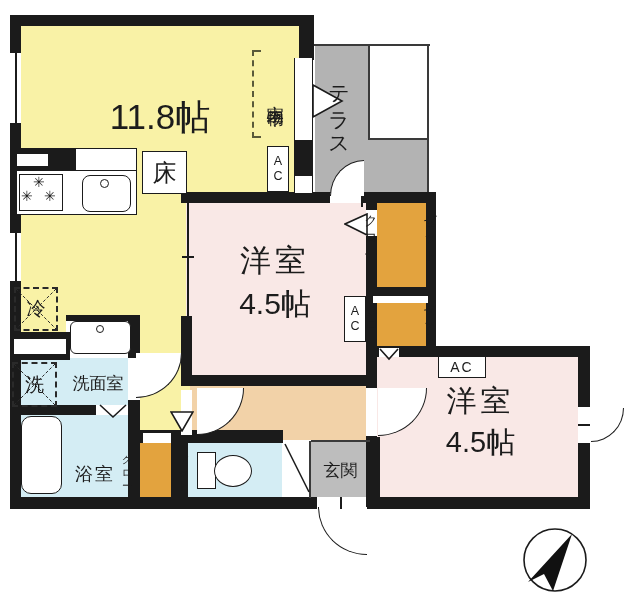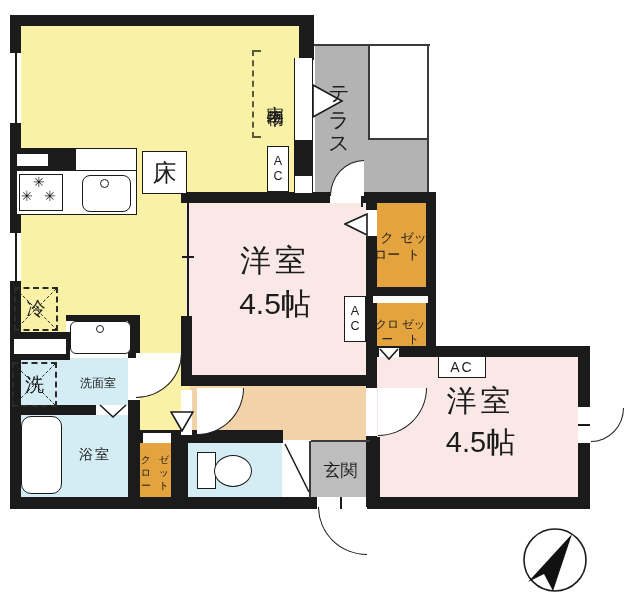--- a/index.html
+++ b/index.html
@@ -17,21 +17,21 @@
   .vert{writing-mode:vertical-rl;text-orientation:upright;letter-spacing:2px;}
   .box{background:#fff;border:1.5px solid #1b1b1b;display:flex;align-items:center;justify-content:center;}
   .acv{writing-mode:vertical-rl;text-orientation:upright;font-size:12.5px;letter-spacing:1px;}
   .dashed{background:transparent;border:2px dashed #2a2a2a;}
   .arc{background:#fff;}
   .arc-br{border-right:1.6px solid #1b1b1b;border-bottom:1.6px solid #1b1b1b;border-bottom-right-radius:100%;}
   .arc-tl{border-left:1.6px solid #1b1b1b;border-top:1.6px solid #1b1b1b;border-top-left-radius:100%;}
   .arc-bl{border-left:1.6px solid #1b1b1b;border-bottom:1.6px solid #1b1b1b;border-bottom-left-radius:100%;}
   .fixture{background:#fff;border:1.8px solid #1b1b1b;}
   .closettxt{display:flex;align-items:flex-end;justify-content:center;text-align:center;
-             white-space:pre-line;}
+             white-space:pre-line;gap:23px;}
 </style>
 </head>
 <body>
 
 <div id="plan">
 
   <div class="room" style="left:14px;top:20px;width:296px;height:183px;background:#F9F2A6;"></div>
   <div class="room" style="left:14px;top:200px;width:178px;height:140px;background:#F9F2A6;"></div>
   <div class="room" style="left:133px;top:335px;width:64px;height:103px;background:#F9F2A6;"></div>
   <div class="room" style="left:315px;top:46px;width:54px;height:96px;background:#B3B3B3;"></div>
@@ -152,39 +152,40 @@
       <line x1="42" y1="2" x2="2" y2="42" stroke="#2a2a2a" stroke-width="1" stroke-dasharray="3,2"></line>
     </svg>
   <div class="lbl" style="left:14px;top:287px;width:44px;height:44px;font-size:19px;">冷</div>
   <div class="dashed" style="left:12px;top:362px;width:45px;height:45px;"></div>
   <svg style="left:12px;top:362px;" width="45" height="45" viewBox="0 0 45 45">
       <line x1="2" y1="2" x2="43" y2="43" stroke="#2a2a2a" stroke-width="1" stroke-dasharray="3,2"></line>
       <line x1="43" y1="2" x2="2" y2="43" stroke="#2a2a2a" stroke-width="1" stroke-dasharray="3,2"></line>
     </svg>
   <div class="lbl" style="left:12px;top:362px;width:45px;height:45px;font-size:19px;">洗</div>
 
+  <div class="lbl" style="left:45px;top:96px;width:230px;height:42px;font-size:35px;">11.8帖</div>
 
   <div style="left:252px;top:50px;width:9px;height:88px;border-left:2px dashed #5a5a3a;border-top:2px solid #5a5a3a;border-bottom:2px solid #5a5a3a;"></div>
   <div class="lbl vert" style="left:262px;top:50px;width:26px;height:92px;font-size:17px;">室内物干</div>
 
   <div class="lbl vert" style="left:324px;top:66px;width:30px;height:88px;font-size:21px;">テラス</div>
 
   <div class="box acv" style="left:267px;top:146px;width:22px;height:46px;">AC</div>
   <div class="box" style="left:142px;top:151px;width:45px;height:43px;font-size:24px;">床</div>
 
   <div class="lbl" style="left:190px;top:243px;width:170px;height:36px;font-size:31px;letter-spacing:4px;">洋室</div>
   <div class="lbl" style="left:190px;top:286px;width:170px;height:36px;font-size:30px;">4.5帖</div>
   <div class="box acv" style="left:344px;top:296px;width:22px;height:46px;">AC</div>
 
   <div class="closettxt" style="left:374px;top:222px;width:53px;height:42px;font-size:13px;line-height:1.3;"><span style="position:static;">クロー</span><br style="position:static;"><span style="position:static;">ゼット</span></div>
   <div class="closettxt" style="left:374px;top:308px;width:53px;height:38px;font-size:11.5px;line-height:1.25;"><span style="position:static;">クロー</span><br style="position:static;"><span style="position:static;">ゼット</span></div>
   <div class="closettxt" style="left:137px;top:452px;width:36px;height:40px;font-size:10px;line-height:1.3;"><span style="position:static;">クロー</span><br style="position:static;"><span style="position:static;">ゼット</span></div>
 
-  <div class="lbl" style="left:56px;top:374px;width:84px;height:20px;font-size:12px;">洗面室</div>
-  <div class="lbl" style="left:58px;top:443px;width:74px;height:22px;font-size:14px;letter-spacing:2px;">浴室</div>
+  <div class="lbl" style="left:56px;top:374px;width:84px;height:20px;font-size:17px;">洗面室</div>
+  <div class="lbl" style="left:58px;top:463px;width:74px;height:22px;font-size:18px;letter-spacing:2px;">浴室</div>
   <div class="lbl" style="left:311px;top:460px;width:59px;height:22px;font-size:17px;">玄関</div>
 
   <div class="lbl" style="left:398px;top:384px;width:165px;height:34px;font-size:30px;letter-spacing:4px;">洋室</div>
   <div class="lbl" style="left:398px;top:426px;width:165px;height:34px;font-size:29px;">4.5帖</div>
   <div class="box" style="left:438px;top:356px;width:48px;height:22px;font-size:14px;letter-spacing:2px;">AC</div>
 
   <svg style="left:518px;top:526px;" width="74" height="70" viewBox="0 0 74 70">
     <circle cx="37" cy="34" r="31" fill="none" stroke="#1b1b1b" stroke-width="1.6"></circle>
     <polygon points="54,8 35,65 26,48 10,56" fill="#111"></polygon>
   </svg>

